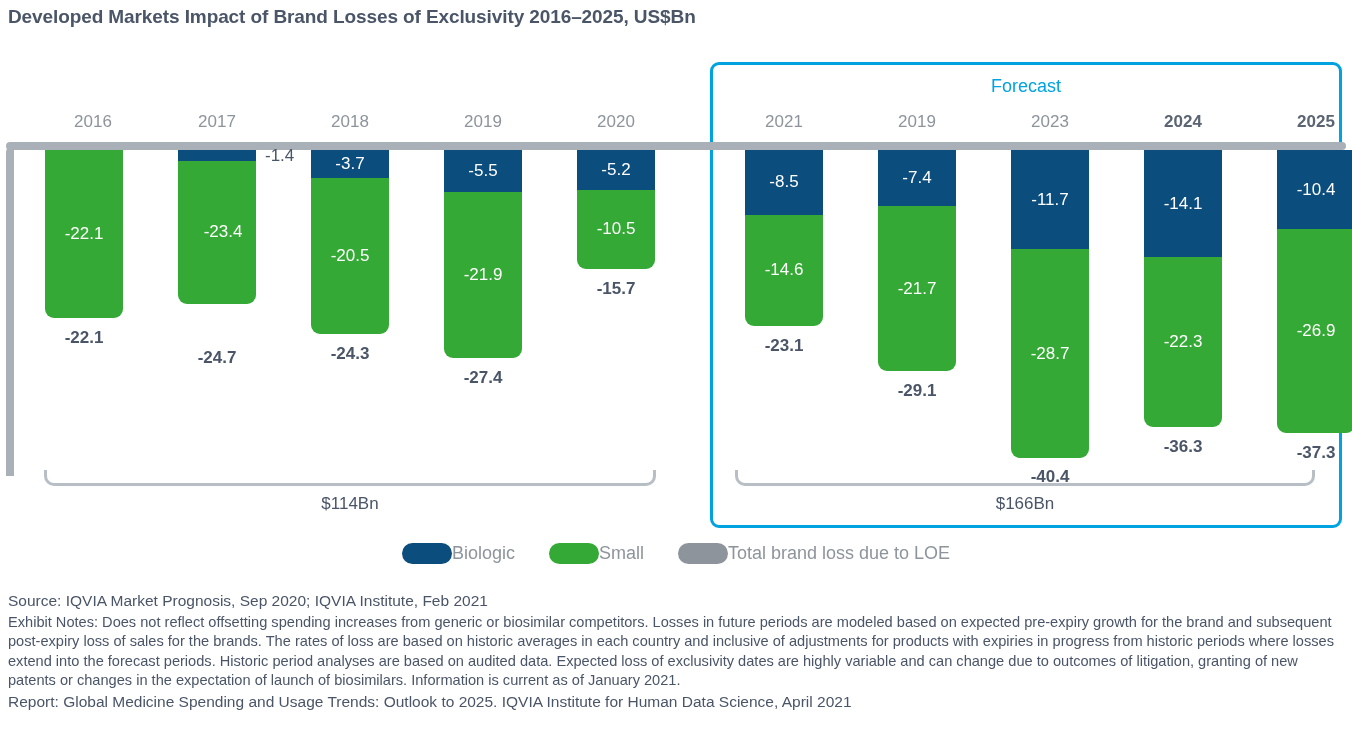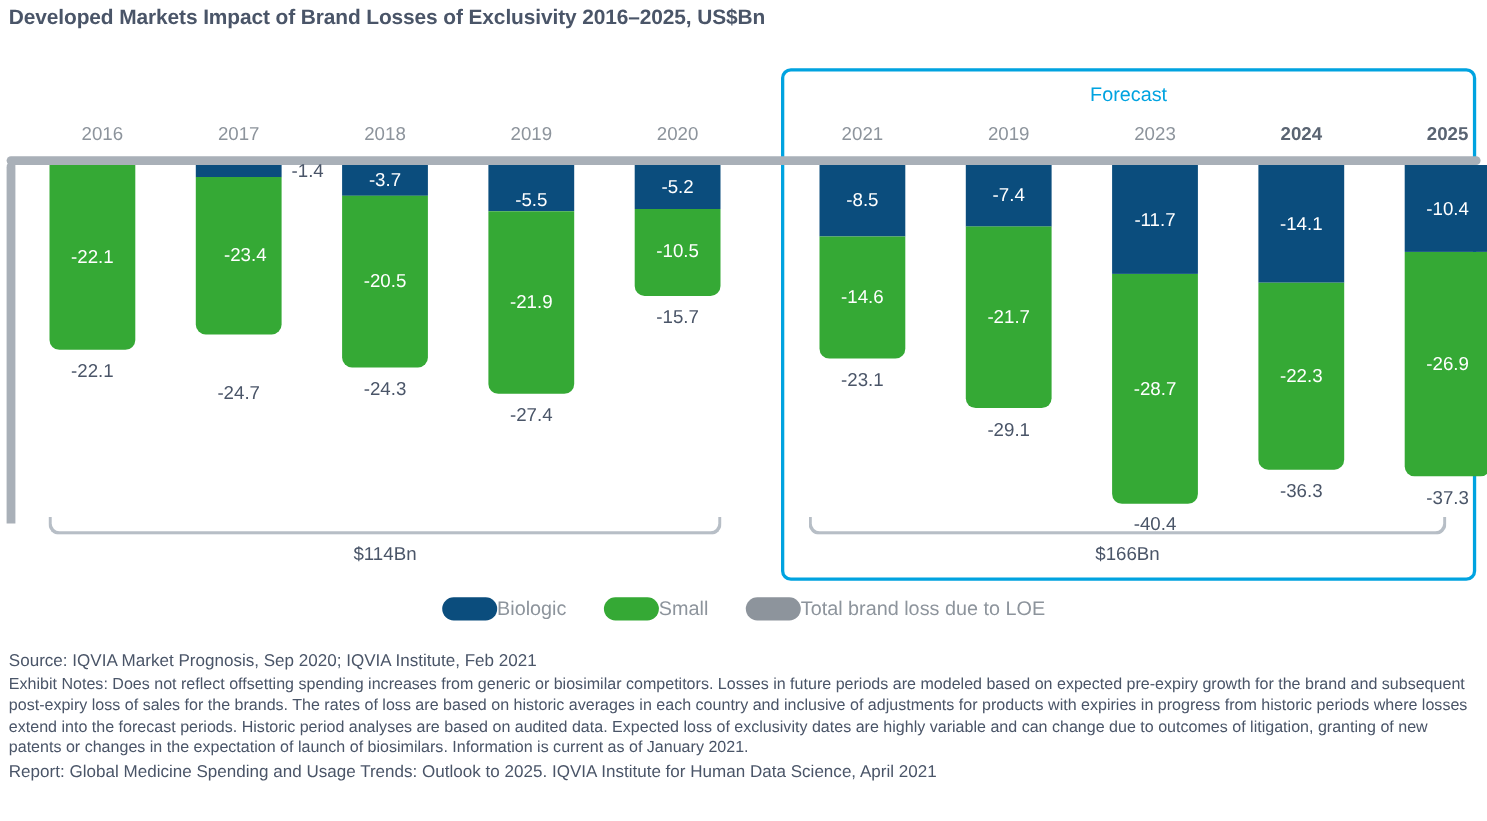--- a/index.html
+++ b/index.html
@@ -65,21 +65,21 @@
   .seg.small    { background: #35a935; }
   .bar .seg:last-child {
     border-bottom-left-radius: 9px; border-bottom-right-radius: 9px;
   }
   .seg-lbl-out {
     position: absolute; color: #4a5568; font-size: 17px;
     white-space: nowrap;
   }
   .total-lbl {
     position: absolute; width: 120px; text-align: center;
-    font-size: 17px; color: #4a5568;
+    font-size: 17px; color: #4a5568; font-weight: bold;
   }
 
   
   .bracket {
     position: absolute; height: 16px;
     border: 3px solid #b7bec6;
     border-top: none;
     border-bottom-left-radius: 10px; border-bottom-right-radius: 10px;
   }
   .bracket-lbl {
@@ -151,21 +151,21 @@
         <div class="bar" style="left: 311px;">
           <div class="seg biologic" style="height: 28.12px;">
             <span>-3.7</span>
           </div>
           <div class="seg small" style="height: 155.8px;">
             <span>-20.5</span>
           </div>
         </div>
         <div class="total-lbl" style="left: 290px; top: 343.92px;">-24.3</div>
         <div class="bar" style="left: 444px;">
-          <div class="seg biologic" style="height: 41.8px; align-items: flex-end;">
+          <div class="seg biologic" style="height: 41.8px;">
             <span>-5.5</span>
           </div>
           <div class="seg small" style="height: 166.44px;">
             <span>-21.9</span>
           </div>
         </div>
         <div class="total-lbl" style="left: 423px; top: 368.24px;">-27.4</div>
         <div class="bar" style="left: 577px;">
           <div class="seg biologic" style="height: 39.52px;">
             <span>-5.2</span>

